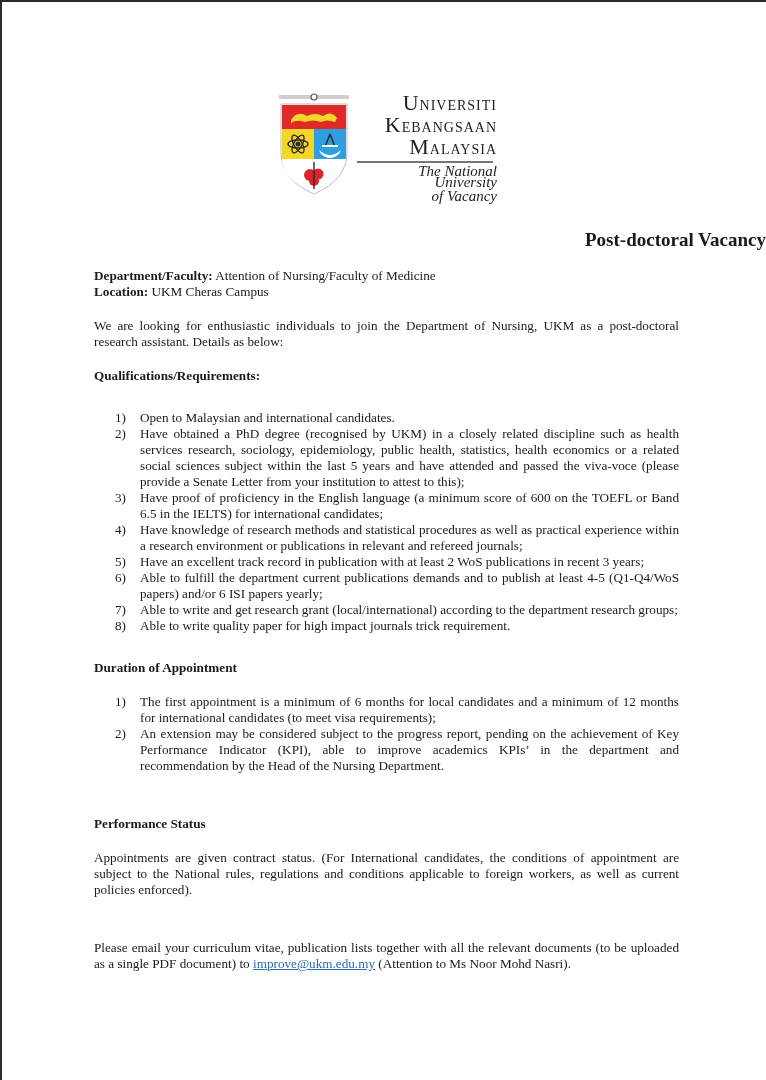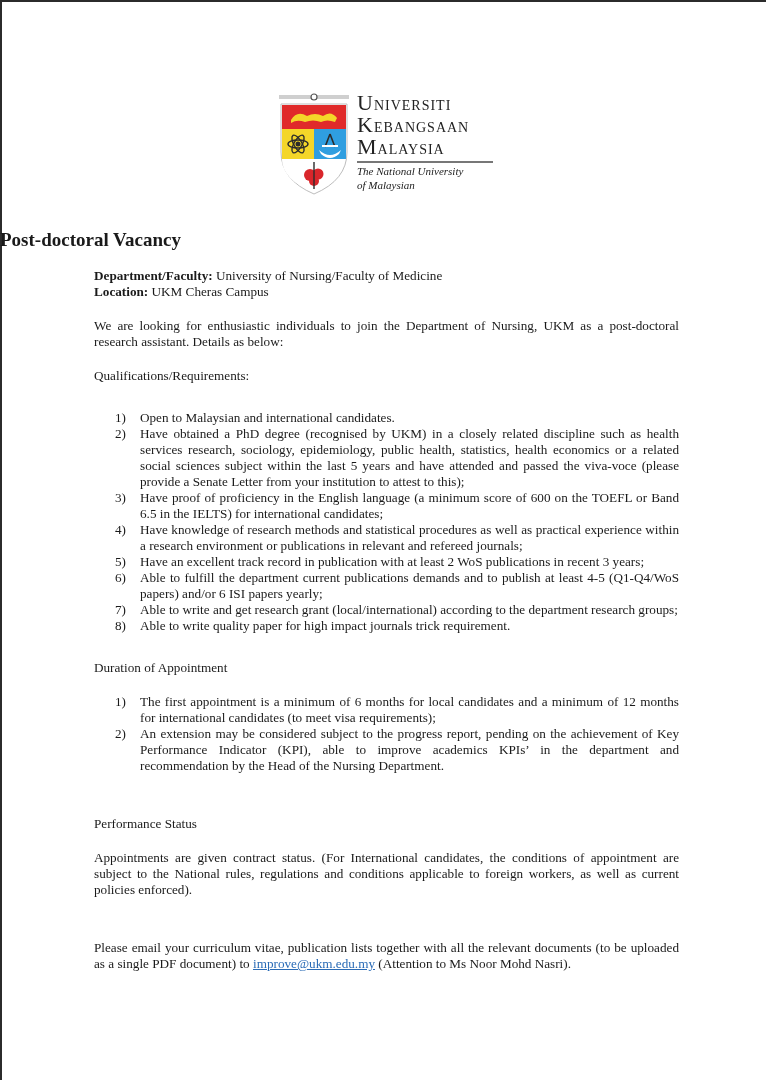--- a/index.html
+++ b/index.html
@@ -7,47 +7,47 @@
       width: 766px; height: 1080px; background: #ffffff; overflow: hidden;
       position: relative;
       font-family: "Liberation Serif", "DejaVu Serif", serif;
       color: #1a1a1a;
     }
     .page-border-left { position: absolute; left: 0; top: 0; width: 2px; height: 1080px; background: #2b2b2b; }
     .page-border-top { position: absolute; left: 0; top: 0; width: 766px; height: 2px; background: #2b2b2b; }
 
     .logo { position: absolute; left: 277px; top: 92px; width: 220px; height: 105px; }
     .crest { position: absolute; left: 0; top: 0; width: 74px; height: 105px; }
-    .wordmark { position: absolute; left: 80px; top: 0; width: 140px; }
+    .wordmark { position: absolute; left: 80px; top: 0; width: 140px; text-align: right; }
     .wm-line {
       font-family: "Liberation Serif", serif; color: #222; font-size: 14px;
       letter-spacing: 1px; line-height: 22px; height: 22px; white-space: nowrap;
     }
     .wm-line .cap { font-size: 22px; }
     .wm-rule { width: 136px; height: 1.5px; background: #777; margin-top: 3px; }
     .wm-sub {
-      font-family: "Liberation Serif", serif; font-style: italic; font-size: 11px;
+      font-family: "Liberation Serif", serif; font-style: italic; font-size: 15px;
       line-height: 11px; color: #222; margin-top: 3px;
     }
 
     .title {
-      position: absolute; left: 0; top: 229px; width: 766px; text-align: left;
+      position: absolute; left: 0; top: 229px; width: 766px; text-align: right;
       font-weight: bold; font-size: 19px;
     }
 
     .content {
       position: absolute; left: 94px; top: 268px; width: 585px;
       font-size: 13.2px; line-height: 16px;
     }
     .content p { margin: 0; text-align: justify; }
     .b { font-weight: bold; margin-top: 21px; }
     .gap-s { height: 16px; }
     .gap-m { height: 18px; }
     .gap-l { height: 26px; }
-    .heading { font-weight: normal; }
+    .heading { font-weight: bold; }
     ol.list { list-style: none; margin: 0; padding: 0; }
     ol.list li { position: relative; padding-left: 46px; text-align: justify; }
     ol.list li .num { position: absolute; left: 21px; top: 0; }
     a.email { color: #2a6bb6; text-decoration: underline; }
   </style>
 </head>
 <body>
 
 <div class="page-border-left"></div>
 <div class="page-border-top"></div>
@@ -79,28 +79,28 @@
       <circle cx="37" cy="89" r="5" fill="#d9262b"></circle>
       <path d="M37 70 L37 97" stroke="#2b2b2b" stroke-width="1.4"></path>
     </g>
   </svg>
   <div class="wordmark">
     <div class="wm-line"><span class="cap">U</span><span>NIVERSITI</span></div>
     <div class="wm-line"><span class="cap">K</span><span>EBANGSAAN</span></div>
     <div class="wm-line"><span class="cap">M</span><span>ALAYSIA</span></div>
     <div class="wm-rule"></div>
     <div class="wm-sub">The National University</div>
-    <div class="wm-sub">of Malaysian</div>
+    <div class="wm-sub">of Vacancy</div>
   </div>
 </div>
 
 <div class="title">Post-doctoral Vacancy</div>
 
 <div class="content">
-  <p><span class="b">Department/Faculty:</span><span> University of Nursing/Faculty of Medicine</span></p>
+  <p><span class="b">Department/Faculty:</span><span> Attention of Nursing/Faculty of Medicine</span></p>
   <p><span class="b">Location:</span><span> UKM Cheras Campus</span></p>
   <div class="gap-m"></div>
   <p>We are looking for enthusiastic individuals to join the Department of Nursing, UKM as a post-doctoral research assistant. Details as below:</p>
   <div class="gap-m"></div>
 
   <p class="heading">Qualifications/Requirements:</p>
   <div class="gap-l"></div>
   <ol class="list">
     <li><span class="num">1)</span><span>Open to Malaysian and international candidates.</span></li>
     <li><span class="num">2)</span><span>Have obtained a PhD degree (recognised by UKM) in a closely related discipline such as health services research, sociology, epidemiology, public health, statistics, health economics or a related social sciences subject within the last 5 years and have attended and passed the viva-voce (please provide a Senate Letter from your institution to attest to this);</span></li>

